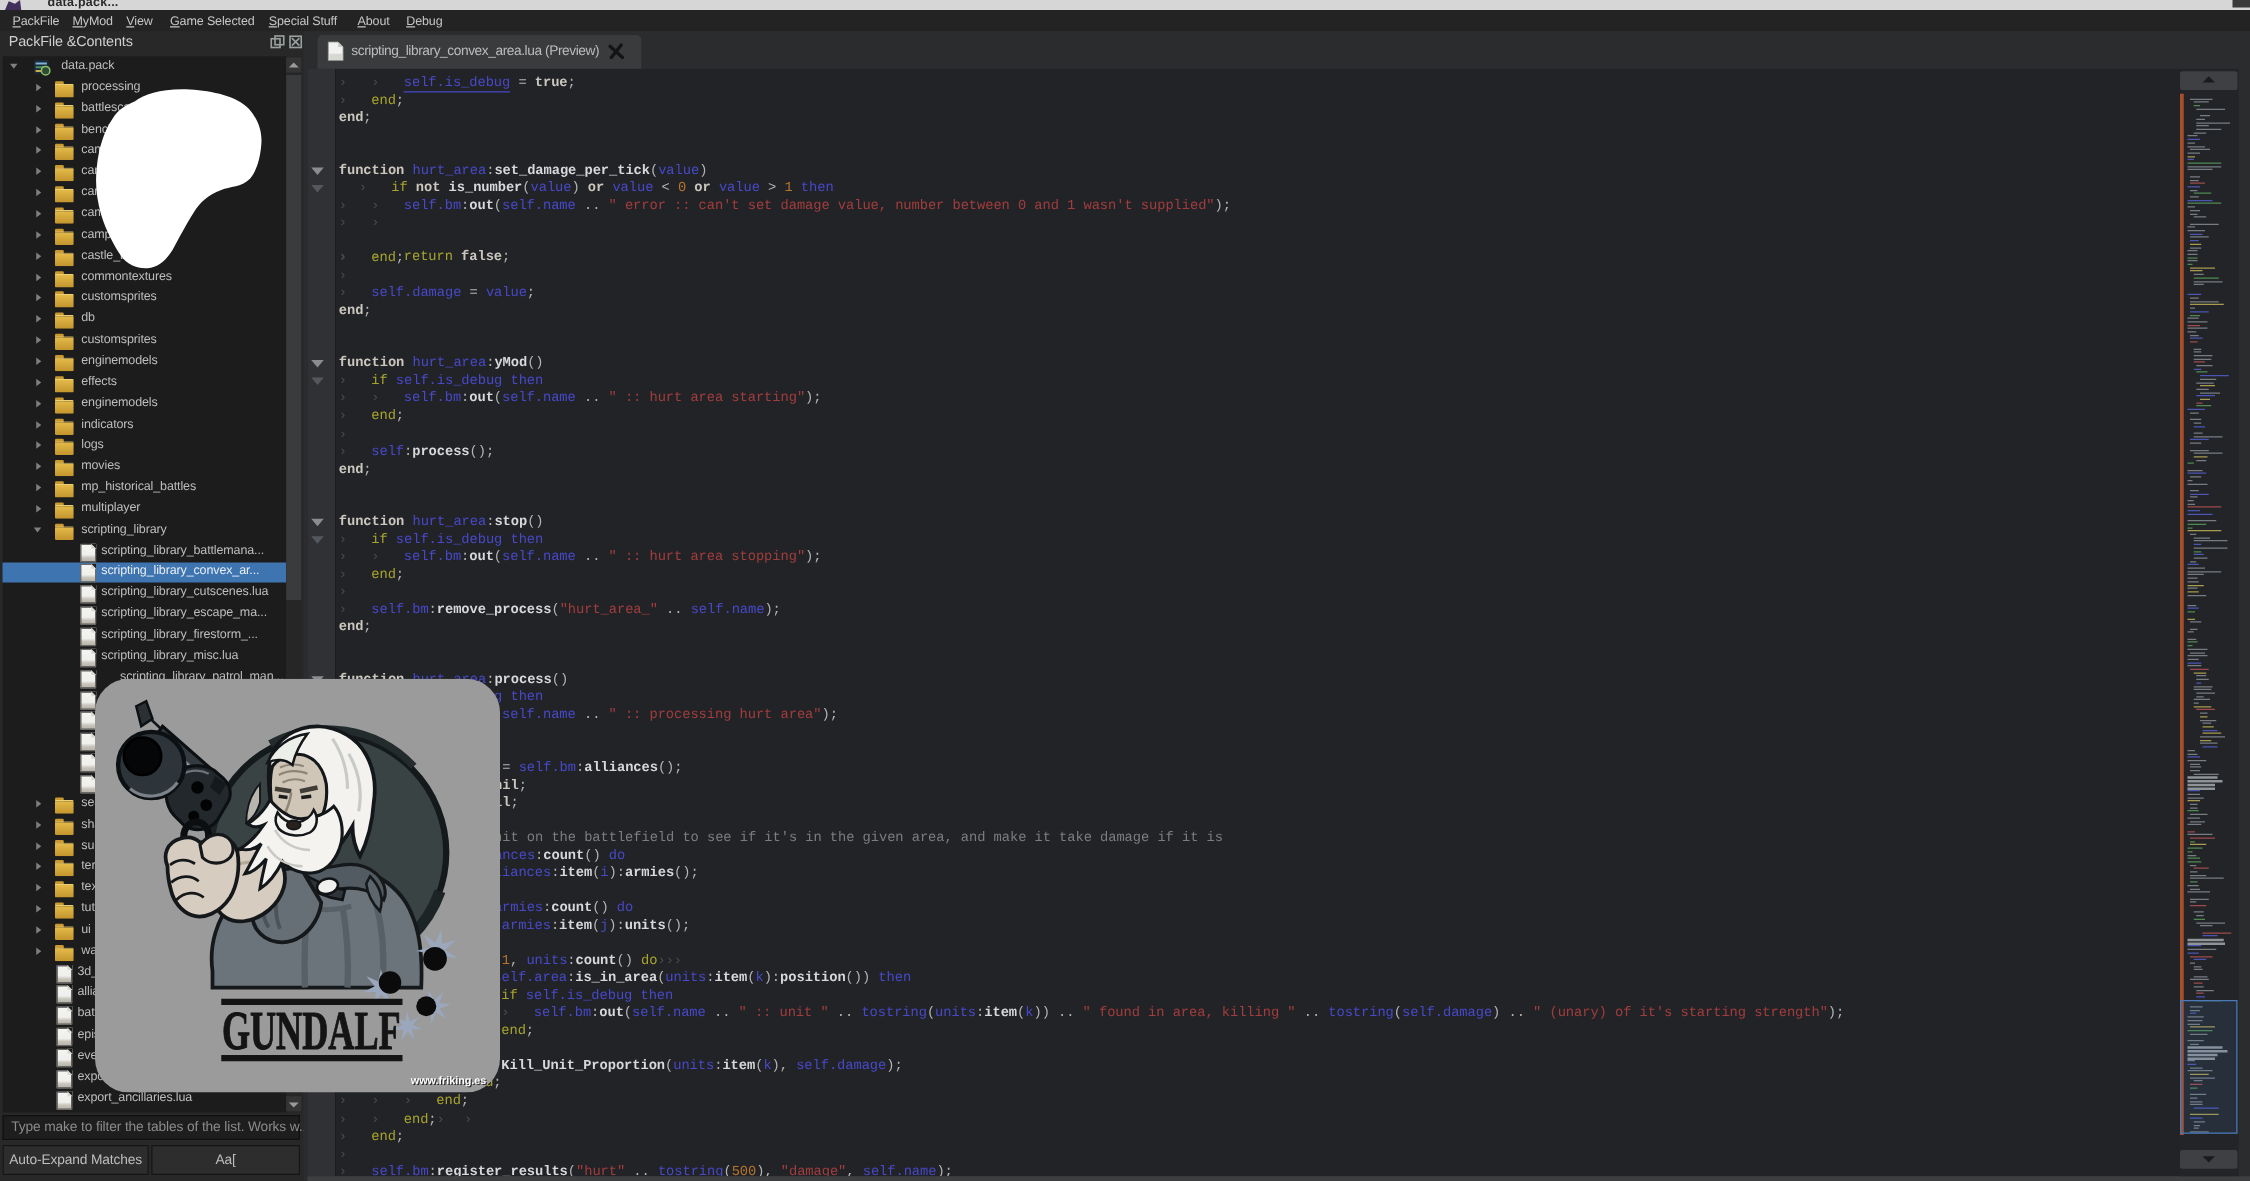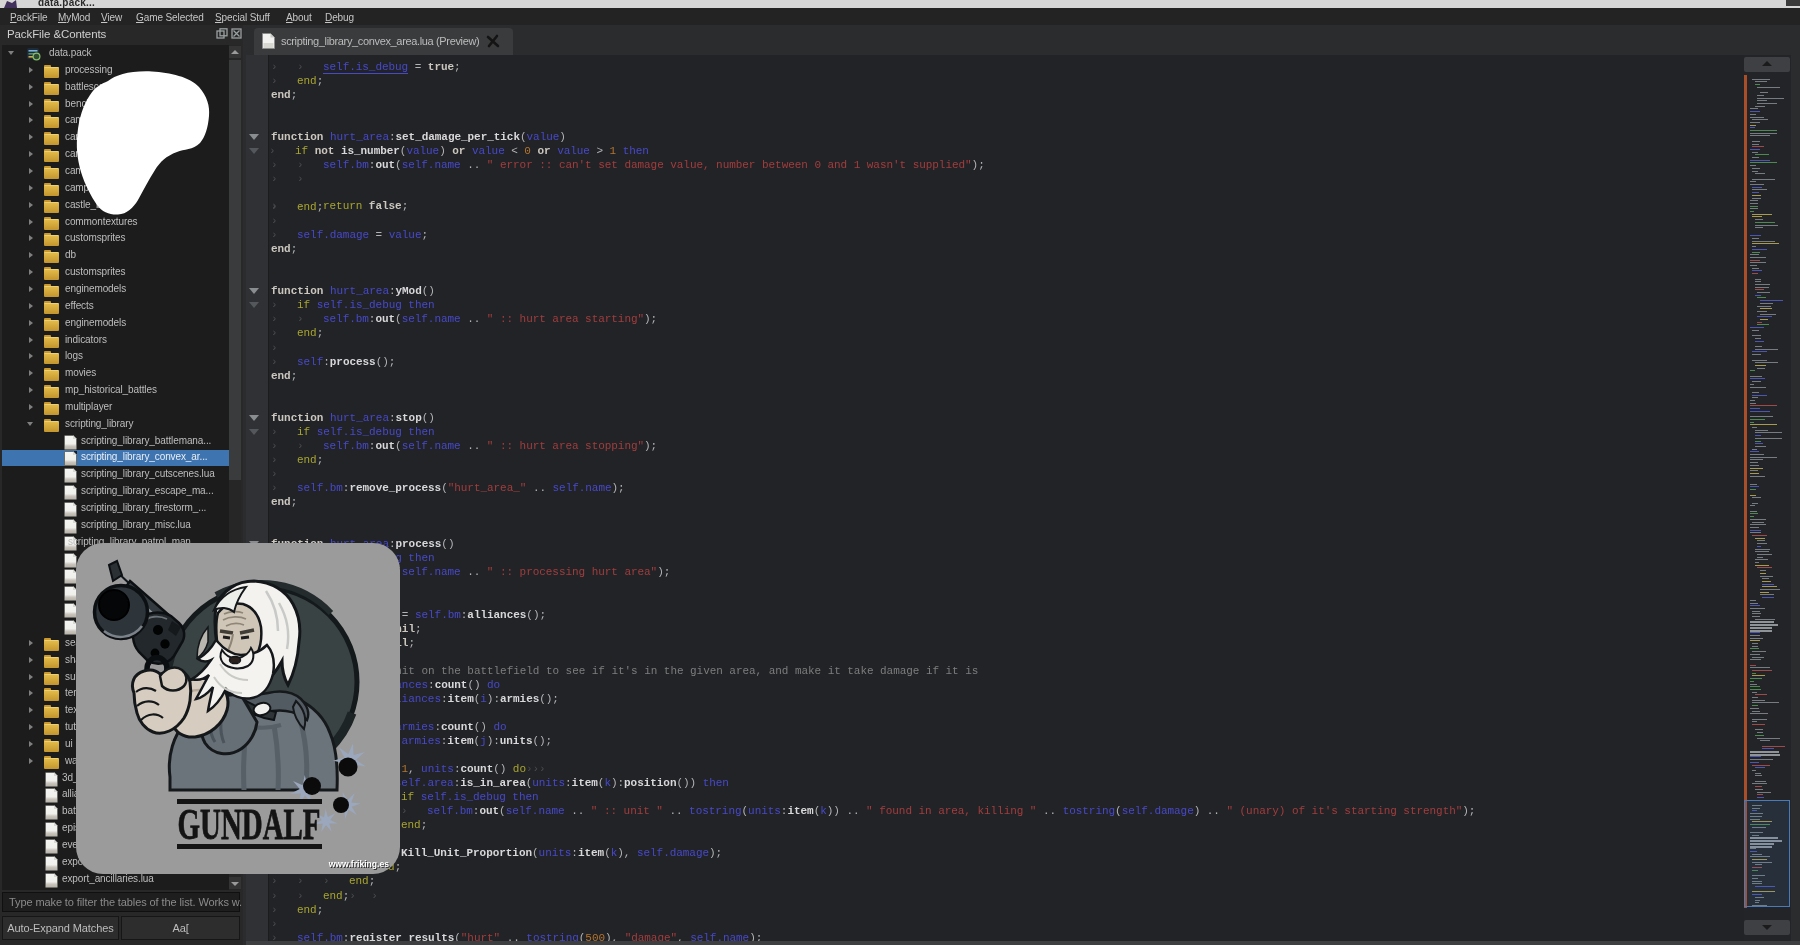--- a/index.html
+++ b/index.html
@@ -228,21 +228,21 @@
     <span class="tlabel a" style="left:81px;top:426.4px;color:#e8eef5;">scripting_library_convex_ar...</span>
     <div class="fico a" style="left:64px;top:443.3px"></div>
     <span class="tlabel a" style="left:81px;top:443.3px;">scripting_library_cutscenes.lua</span>
     <div class="fico a" style="left:64px;top:460.1px"></div>
     <span class="tlabel a" style="left:81px;top:460.1px;">scripting_library_escape_ma...</span>
     <div class="fico a" style="left:64px;top:477.0px"></div>
     <span class="tlabel a" style="left:81px;top:477.0px;">scripting_library_firestorm_...</span>
     <div class="fico a" style="left:64px;top:493.8px"></div>
     <span class="tlabel a" style="left:81px;top:493.8px;">scripting_library_misc.lua</span>
     <div class="fico a" style="left:64px;top:510.7px"></div>
-    <span class="tlabel a" style="left:68px;top:510.7px;">scripting_library_patrol_man...</span>
+    <span class="tlabel a" style="left:96px;top:510.7px;">scripting_library_patrol_man...</span>
     <div class="fico a" style="left:64px;top:527.5px"></div>
     <span class="tlabel a" style="left:81px;top:527.5px;">scripting_library_seek_and...</span>
     <div class="fico a" style="left:64px;top:544.4px"></div>
     <span class="tlabel a" style="left:81px;top:544.4px;">scripting_library_sound.lua</span>
     <div class="fico a" style="left:64px;top:561.2px"></div>
     <span class="tlabel a" style="left:81px;top:561.2px;">scripting_library_timers.lua</span>
     <div class="fico a" style="left:64px;top:578.1px"></div>
     <span class="tlabel a" style="left:81px;top:578.1px;">scripting_library_tools.lua</span>
     <div class="fico a" style="left:64px;top:594.9px"></div>
     <span class="tlabel a" style="left:81px;top:594.9px;">scripting_library_utils.lua</span>
@@ -333,21 +333,21 @@
     <rect x="1.5" y="10" width="10" height="5" fill="#d8d8d3"></rect>
   </svg>
 <svg class="a" style="left:486px;top:34px" width="14" height="14">
     <path d="M2,3 L12,12 M11,2 L3,12" stroke="#141414" stroke-width="2.6" stroke-linecap="round"></path>
   </svg>
 <div class="a" style="left:246px;top:55px;width:1498px;height:886px;overflow:hidden">
     <div class="cl" style="left:25px;top:4.5px"><i>›</i><i>›</i><span class="v"><u>self.is_debug</u></span> = <span class="k">true</span>;</div>
     <div class="cl" style="left:25px;top:18.6px"><i>›</i><span class="c">end</span>;</div>
     <div class="cl" style="left:25px;top:32.6px"><span class="k">end</span>;</div>
     <div class="cl" style="left:25px;top:74.8px"><span class="k">function </span><span class="v">hurt_area</span>:<span class="b">set_damage_per_tick</span>(<span class="v">value</span>)</div>
-    <div class="cl" style="left:23px;top:88.8px"><i>›</i><span class="c">if </span><span class="k">not </span><span class="b">is_number</span>(<span class="v">value</span>) <span class="k">or </span><span class="v">value</span> &lt; <span class="n">0</span><span class="k"> or </span><span class="v">value</span> &gt; <span class="n">1</span><span class="v"> then</span></div>
+    <div class="cl" style="left:41px;top:88.8px"><i>›</i><span class="c">if </span><span class="k">not </span><span class="b">is_number</span>(<span class="v">value</span>) <span class="k">or </span><span class="v">value</span> &lt; <span class="n">0</span><span class="k"> or </span><span class="v">value</span> &gt; <span class="n">1</span><span class="v"> then</span></div>
     <div class="cl" style="left:25px;top:102.9px"><i>›</i><i>›</i><span class="v">self.bm</span>:<span class="b">out</span>(<span class="v">self.name</span> .. <span class="s">" error :: can't set damage value, number between 0 and 1 wasn't supplied"</span>);</div>
     <div class="cl" style="left:25px;top:116.9px"><i>›</i><i>›</i></div>
     <div class="cl" style="left:25px;top:144px"><i>›</i><i>›</i><span class="c">return </span><span class="k">false</span>;</div>
     <div class="cl" style="left:25px;top:145.0px"><i>›</i><span class="c">end</span>;</div>
     <div class="cl" style="left:25px;top:159.1px"><i>›</i></div>
     <div class="cl" style="left:25px;top:173.1px"><i>›</i><span class="v">self.damage</span> = <span class="v">value</span>;</div>
     <div class="cl" style="left:25px;top:187.2px"><span class="k">end</span>;</div>
     <div class="cl" style="left:25px;top:229.3px"><span class="k">function </span><span class="v">hurt_area</span>:<span class="b">yMod</span>()</div>
     <div class="cl" style="left:25px;top:243.4px"><i>›</i><span class="c">if </span><span class="v">self.is_debug then</span></div>
     <div class="cl" style="left:25px;top:257.4px"><i>›</i><i>›</i><span class="v">self.bm</span>:<span class="b">out</span>(<span class="v">self.name</span> .. <span class="s">" :: hurt area starting"</span>);</div>

